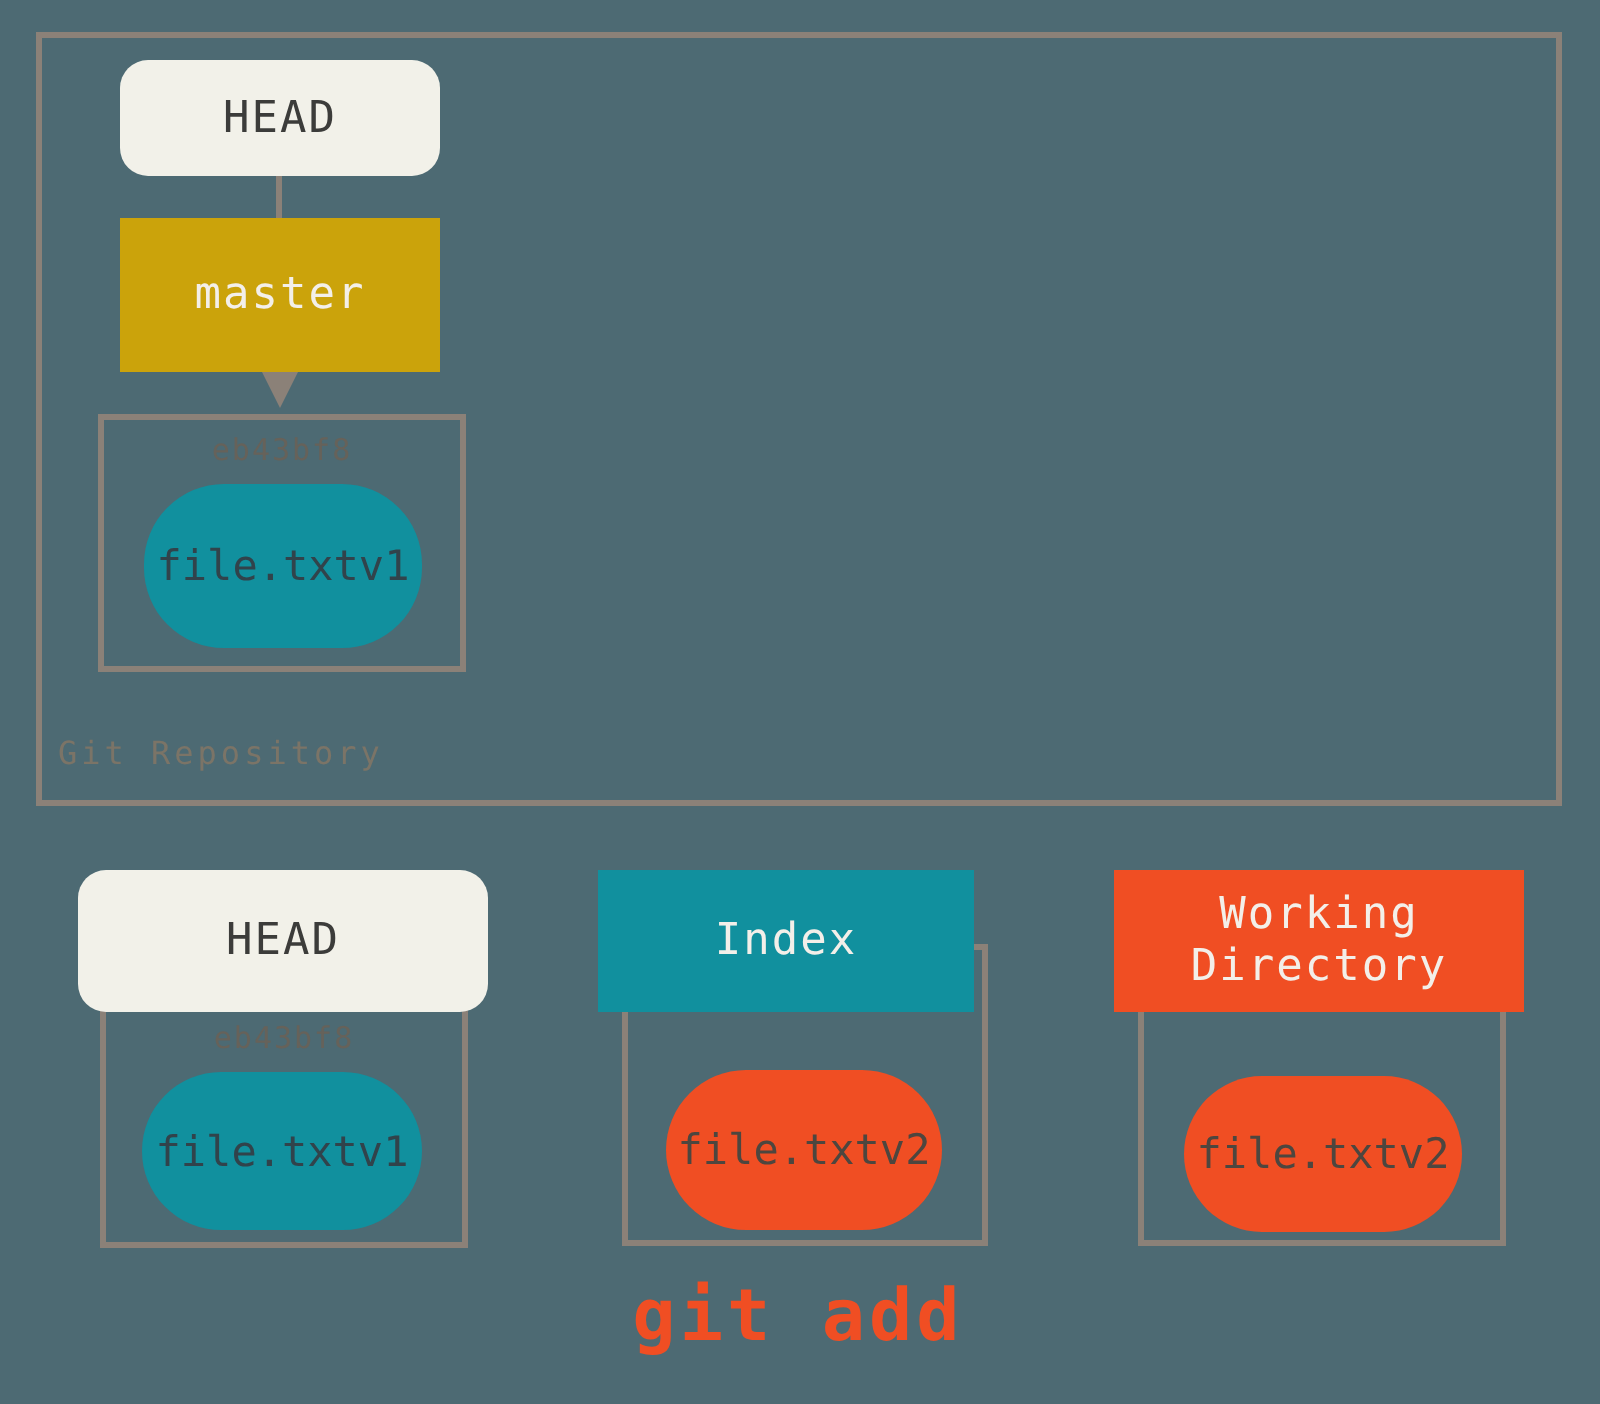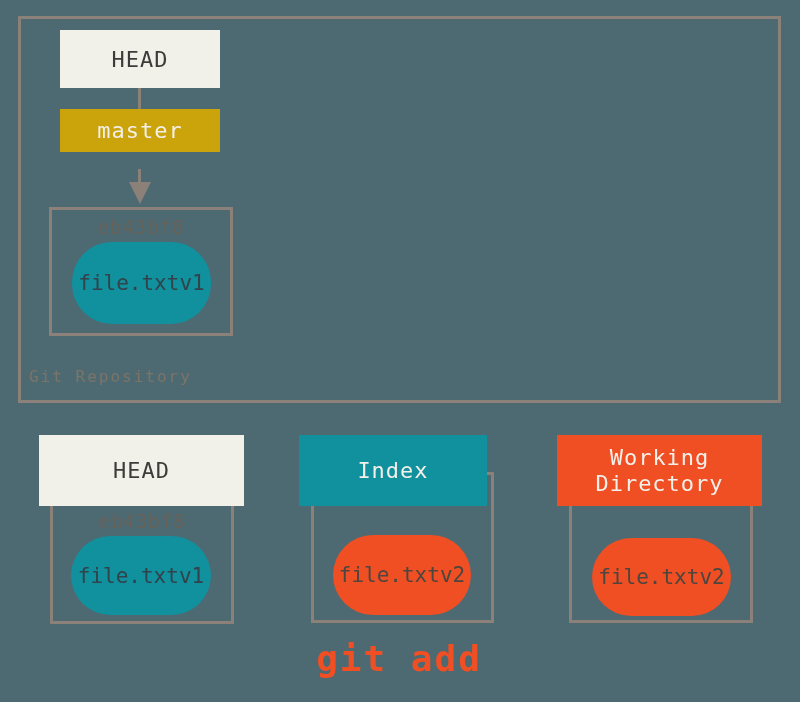--- a/index.html
+++ b/index.html
@@ -25,35 +25,35 @@
     background: var(--background);
     font-family: "DejaVu Sans Mono", "Liberation Mono", monospace;
     overflow: hidden;
   }
   .abs { position: absolute; }
   .outline-box { border: 3px solid var(--border); background: transparent; }
   .header-box {
     display: flex; align-items: center; justify-content: center;
     text-align: center; font-size: 22px; letter-spacing: 1px;
   }
-  .cream-box { background: var(--cream); color: var(--dark-text); }
+  .cream-box { background: var(--cream); color: var(--dark-text); border-radius: 14px; }
   .gold-box { background: var(--gold); color: var(--white-text); }
   .teal-box { background: var(--teal); color: var(--white-text); }
   .orange-box { background: var(--orange); color: var(--white-text); }
   .two-line { line-height: 26px; align-items: center; }
   .connector { background: var(--border); width: 3px; }
   .arrow-head {
     width: 0; height: 0;
     border-left: 11px solid transparent;
     border-right: 11px solid transparent;
     border-top: 22px solid var(--border);
   }
   .hash-label {
     width: 100%; text-align: center;
-    font-size: 19px; color: var(--hash-text); letter-spacing: 1px;
+    font-size: 15px; color: var(--hash-text); letter-spacing: 1px;
   }
   .blob {
     border-radius: 40px;
     display: flex; flex-direction: row;
     align-items: center; justify-content: center;
     font-size: 21px; line-height: 26px; text-align: center;
   }
   .blob.teal-blob { background: var(--teal); color: var(--teal-blob-text); }
   .blob.orange-blob { background: var(--orange); color: var(--orange-blob-text); }
   .repo-label { font-size: 16px; color: var(--repo-label-text); letter-spacing: 2px; }
@@ -70,21 +70,21 @@
 
   <div class="abs outline-box" style="left:18px; top:16px; width:763px; height:387px;"></div>
   <div class="abs repo-label" style="left:29px; top:367px;">Git Repository</div>
 
   <div class="abs header-box cream-box z2" style="left:60px; top:30px; width:160px; height:58px;">
     <span>HEAD</span>
   </div>
 
   <div class="abs connector" style="left:138px; top:88px; height:21px;"></div>
 
-  <div class="abs header-box gold-box z2" style="left:60px; top:109px; width:160px; height:43px;">
+  <div class="abs header-box gold-box z2" style="left:60px; top:109px; width:160px; height:77px;">
     <span>master</span>
   </div>
 
   <div class="abs connector" style="left:138px; top:169px; height:15px;"></div>
   <div class="abs arrow-head" style="left:129px; top:182px;"></div>
 
   <div class="abs outline-box" style="left:49px; top:207px; width:184px; height:129px;">
     <div class="hash-label" style="position:absolute; top:6px; left:0;">eb43bf8</div>
   </div>
   <div class="abs blob teal-blob" style="left:72px; top:242px; width:139px; height:82px;">

